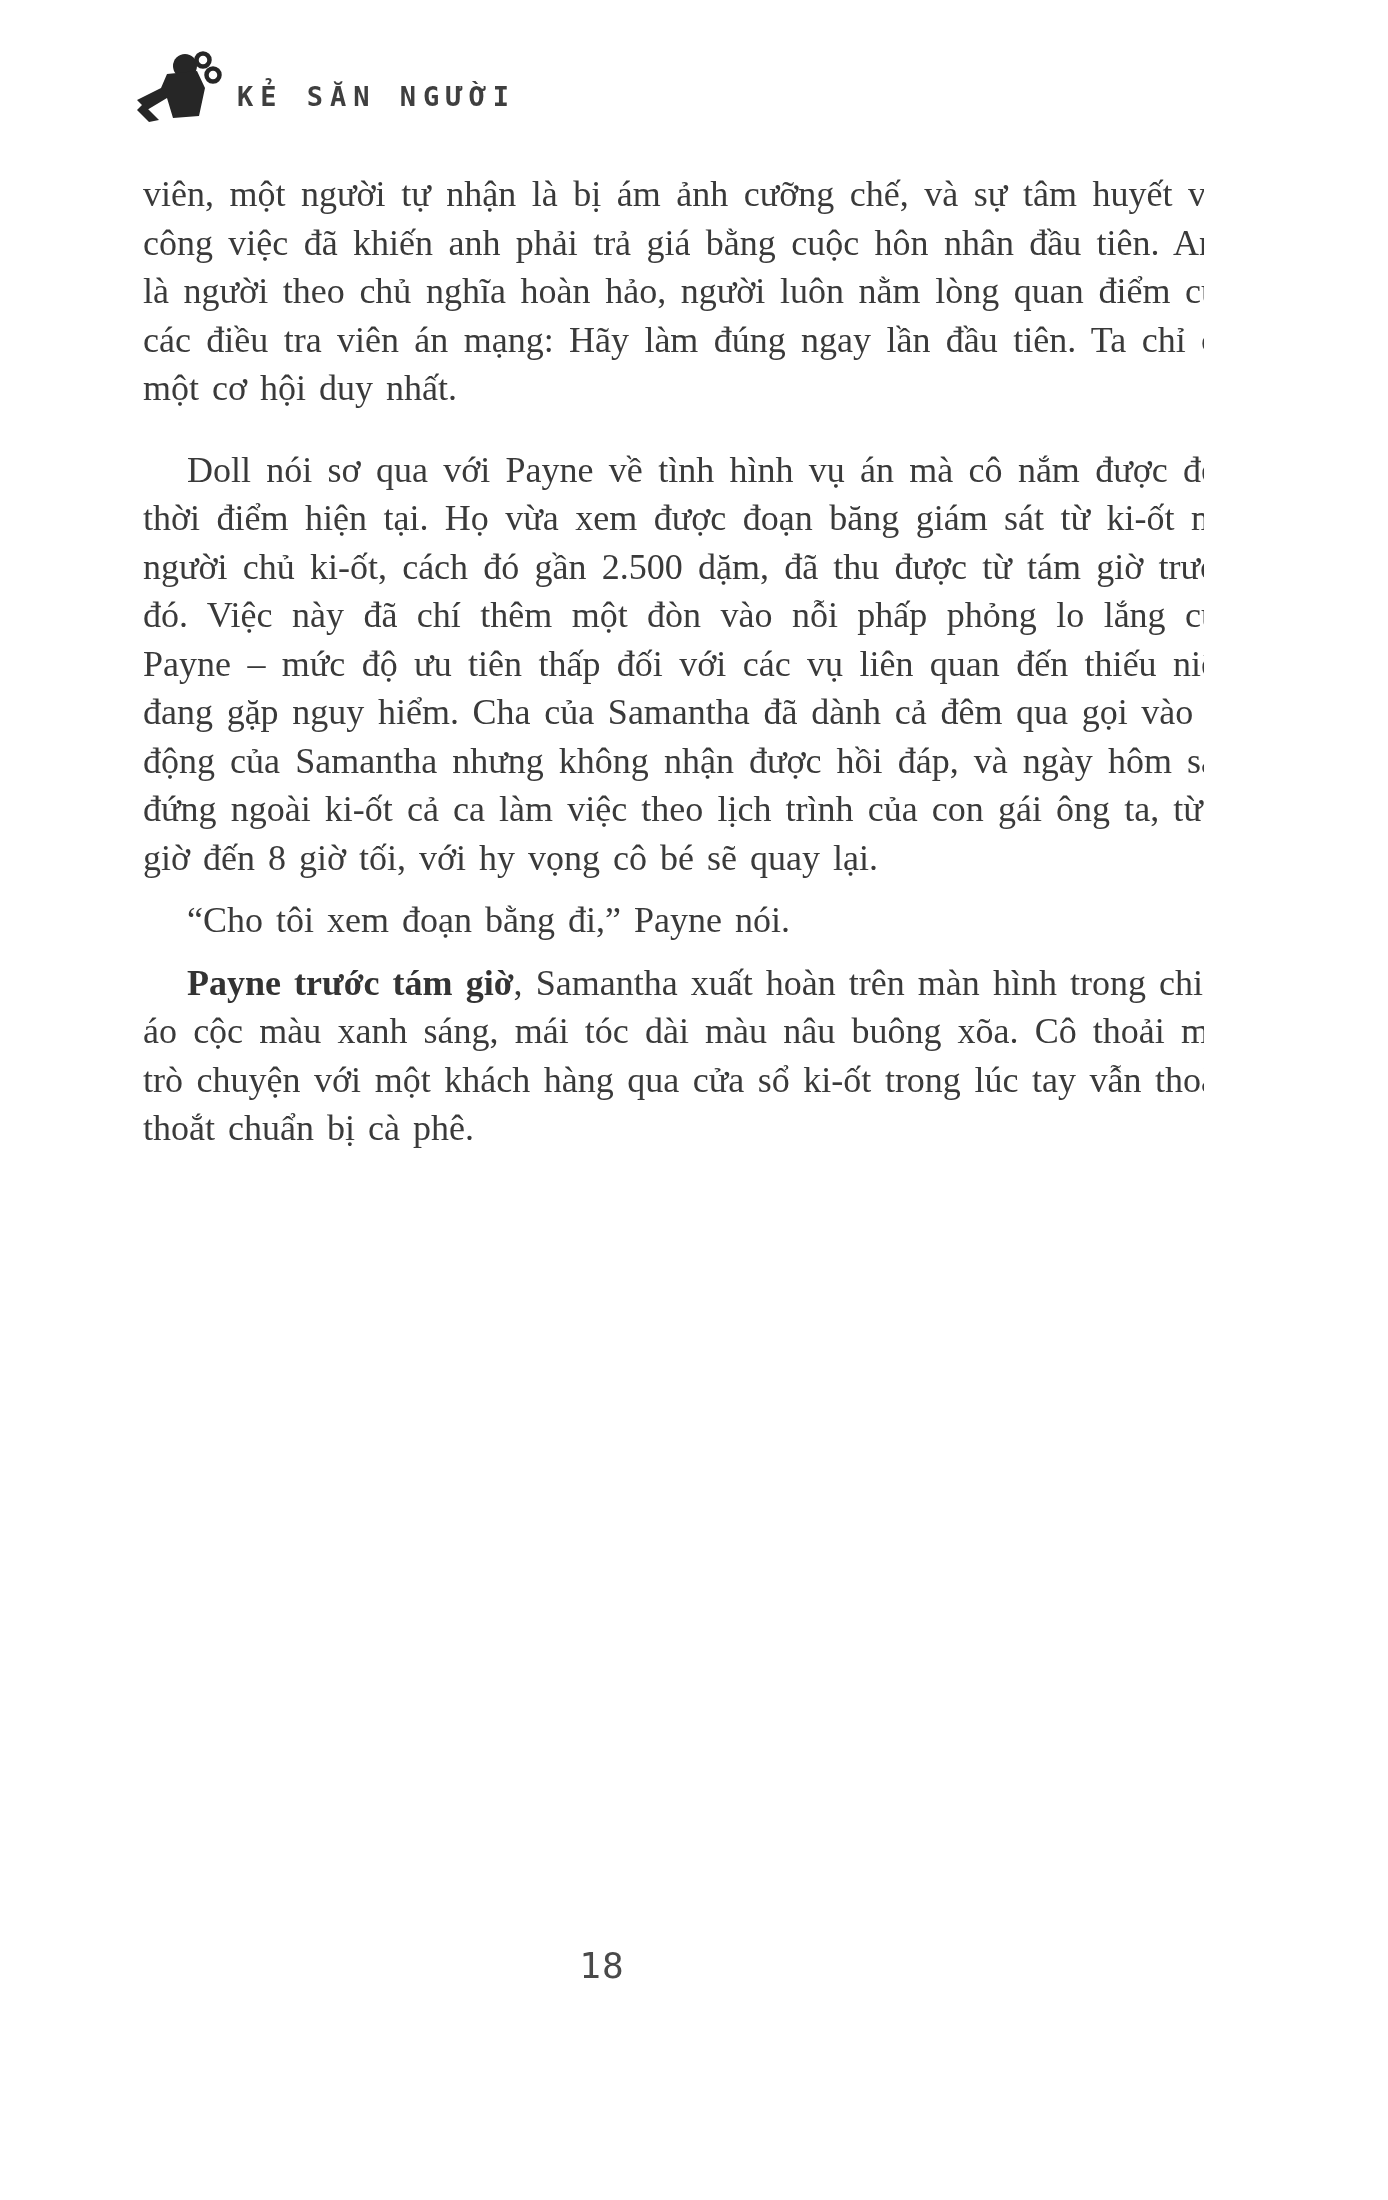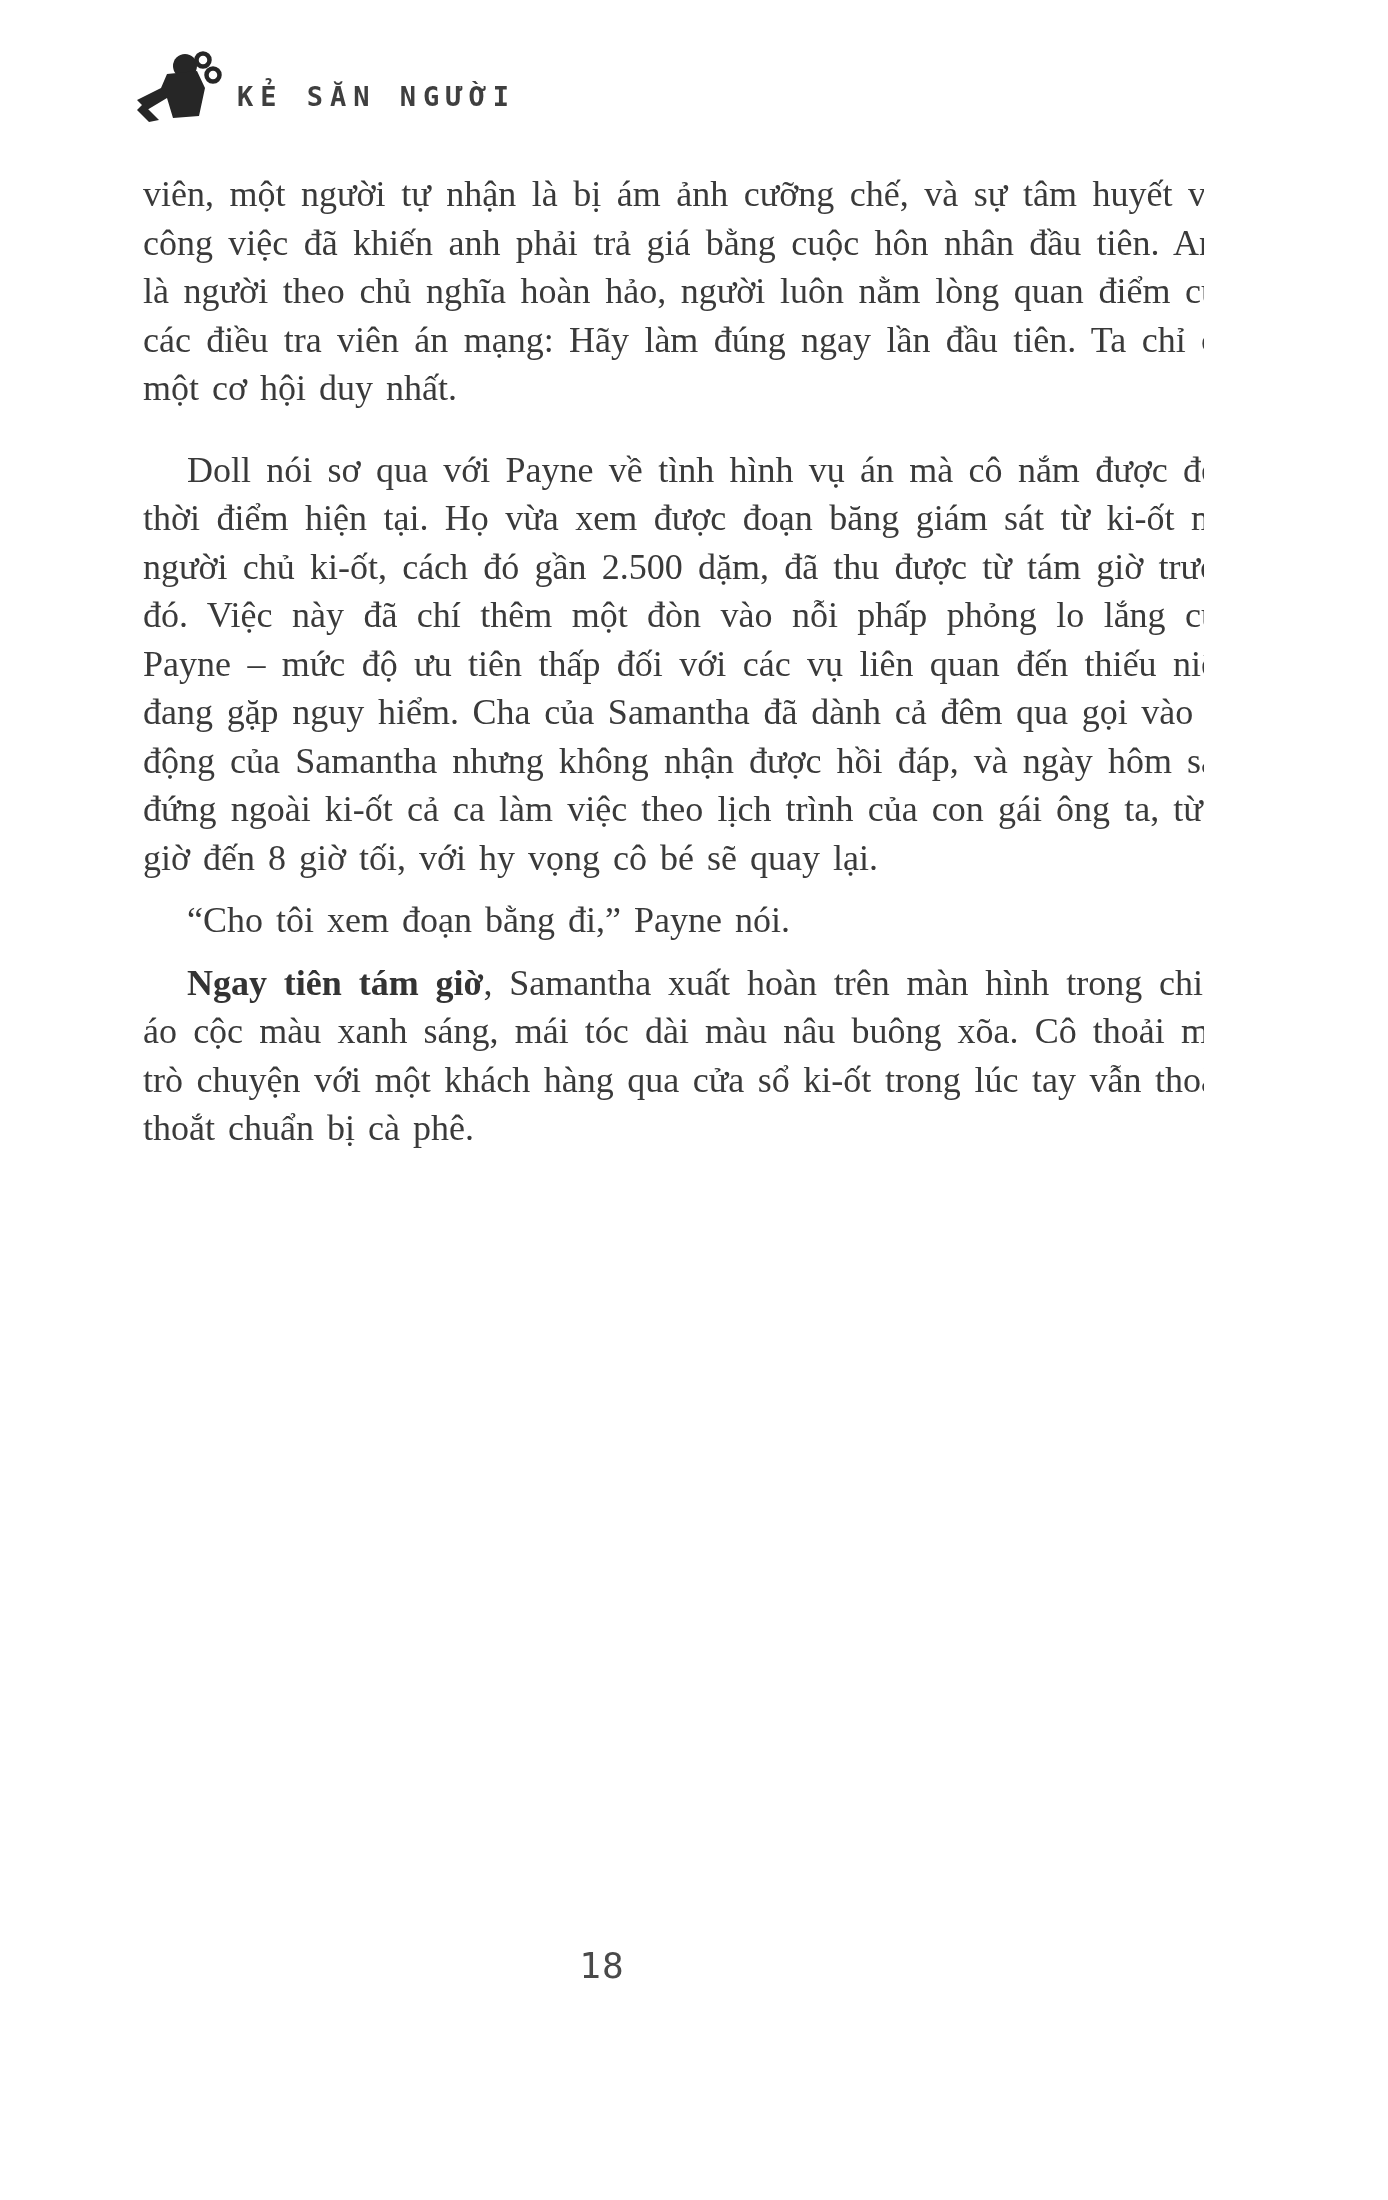--- a/index.html
+++ b/index.html
@@ -104,19 +104,19 @@
     <p class="para">
       <span>viên, một người tự nhận là bị ám ảnh cưỡng chế, và sự tâm huyết với công việc đã khiến anh phải trả giá bằng cuộc hôn nhân đầu tiên. Anh là người theo chủ nghĩa hoàn hảo, người luôn nằm lòng quan điểm của các điều tra viên án mạng: Hãy làm đúng ngay lần đầu tiên. Ta chỉ có một cơ hội duy nhất.</span>
     </p>
     <p class="para indent">
       <span>Doll nói sơ qua với Payne về tình hình vụ án mà cô nắm được đến thời điểm hiện tại. Họ vừa xem được đoạn băng giám sát từ ki-ốt mà người chủ ki-ốt, cách đó gần 2.500 dặm, đã thu được từ tám giờ trước đó. Việc này đã chí thêm một đòn vào nỗi phấp phỏng lo lắng của Payne – mức độ ưu tiên thấp đối với các vụ liên quan đến thiếu niên đang gặp nguy hiểm. Cha của Samantha đã dành cả đêm qua gọi vào di động của Samantha nhưng không nhận được hồi đáp, và ngày hôm sau đứng ngoài ki-ốt cả ca làm việc theo lịch trình của con gái ông ta, từ 1 giờ đến 8 giờ tối, với hy vọng cô bé sẽ quay lại.</span>
     </p>
     <p class="para indent space-before">
       <span>“Cho tôi xem đoạn bằng đi,” Payne nói.</span>
     </p>
     <p class="para indent space-before">
-      <strong>Ngay tiên tám giờ</strong><span>, Samantha xuất hoàn trên màn hình trong chiếc áo cộc màu xanh sáng, mái tóc dài màu nâu buông xõa. Cô thoải mái trò chuyện với một khách hàng qua cửa sổ ki-ốt trong lúc tay vẫn thoăn thoắt chuẩn bị cà phê.</span>
+      <strong>Payne trước tám giờ</strong><span>, Samantha xuất hoàn trên màn hình trong chiếc áo cộc màu xanh sáng, mái tóc dài màu nâu buông xõa. Cô thoải mái trò chuyện với một khách hàng qua cửa sổ ki-ốt trong lúc tay vẫn thoăn thoắt chuẩn bị cà phê.</span>
     </p>
   </div>
 
   <div class="page-number">18</div>
 
 </div>
 
 </body></html>

